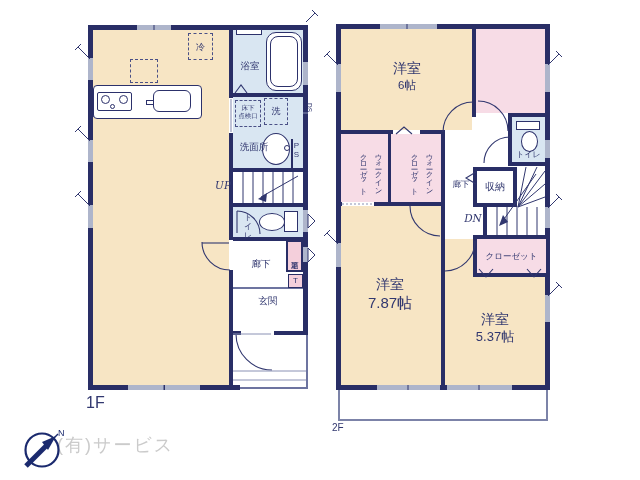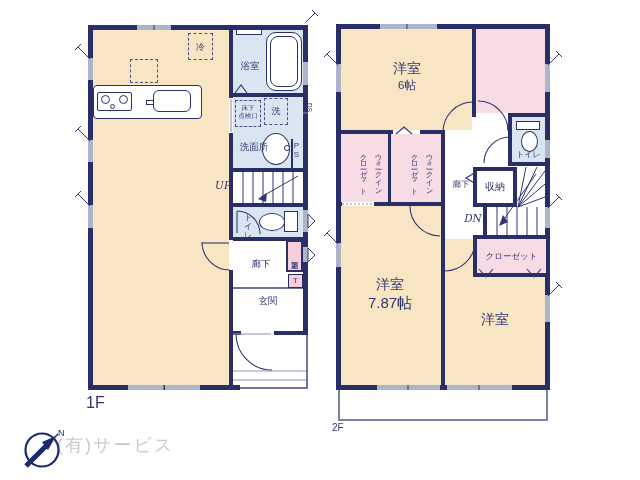--- a/index.html
+++ b/index.html
@@ -152,20 +152,21 @@
 クローゼット</div>
   <div class="lbl ctr" style="left:446px;top:179px;width:30px;font-size:8.5px">廊下</div>
   <div class="lbl ctr" style="left:512px;top:150px;width:33px;font-size:8px">トイレ</div>
   <div class="lbl it ctr" style="left:461px;top:212px;width:24px;font-size:10.5px">DN</div>
   <div class="lbl ctr" style="left:350px;top:276px;width:80px">
     <div style="font-size:14px">洋室</div>
     <div style="font-size:15px">7.87帖</div>
   </div>
   <div class="lbl ctr" style="left:455px;top:311px;width:80px">
     <div style="font-size:14px">洋室</div>
+    <div style="font-size:13px">5.37帖</div>
   </div>
 
   <svg class="ovl" width="640" height="480" viewBox="0 0 640 480">
 
     <g stroke="#31376f" stroke-width="1">
       <line x1="243" y1="172" x2="243" y2="203"></line>
         <line x1="253" y1="172" x2="253" y2="203"></line>
       <line x1="263" y1="172" x2="263" y2="203"></line>
         <line x1="273" y1="172" x2="273" y2="203"></line>
       <line x1="283" y1="172" x2="283" y2="203"></line>

